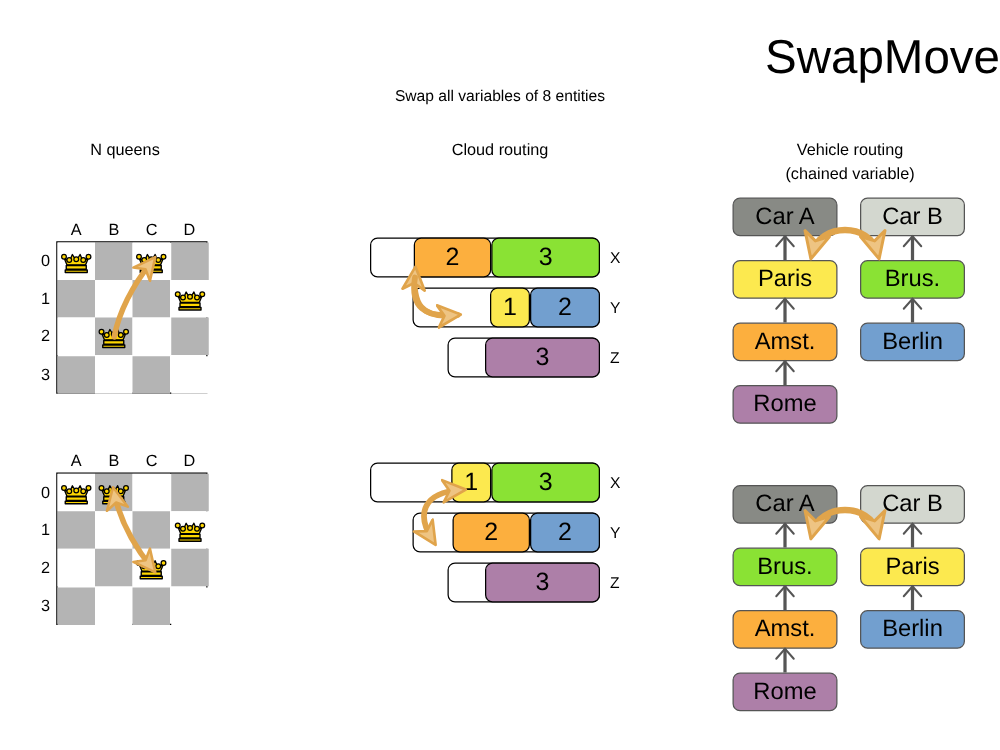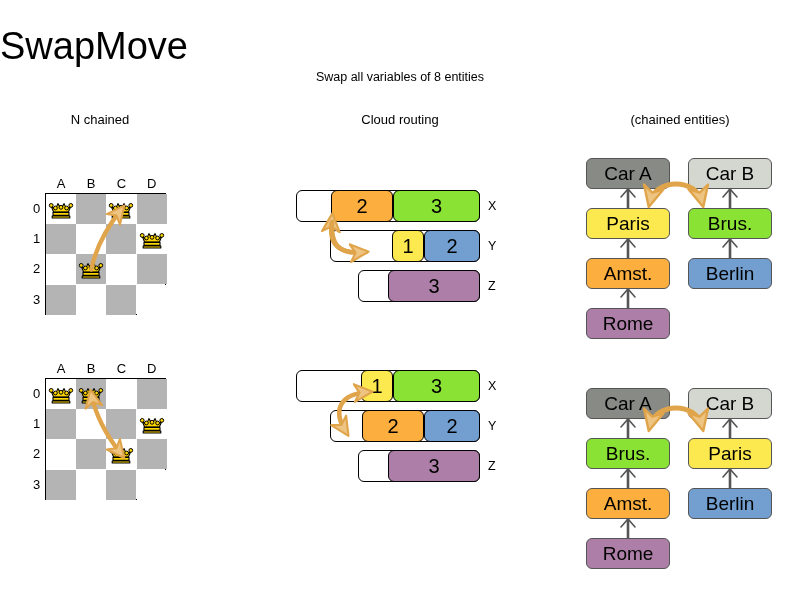--- a/index.html
+++ b/index.html
@@ -9,21 +9,21 @@
     background: #ffffff;
     font-family: "Liberation Sans", sans-serif;
     color: #000000;
     position: relative;
     overflow: hidden;
   }
 
   
   #title {
     position: absolute; left: 0; top: 24px; width: 800px;
-    text-align: left;
+    text-align: right;
     font-size: 38px; font-weight: normal; line-height: 44px;
     letter-spacing: 0px;
   }
   #subtitle {
     position: absolute; left: 0; top: 69px; width: 800px;
     text-align: center;
     font-size: 12.5px; line-height: 16px;
   }
 
   
@@ -120,24 +120,25 @@
   }
   .vrp-link { position: absolute; overflow: visible; }
   .vrp-swap { position: absolute; overflow: visible; }
 </style>
 </head>
 <body>
 
 <div id="title">SwapMove</div>
 <div id="subtitle">Swap all variables of 8 entities</div>
 
-<div class="col-heading" id="heading-nqueens">N chained</div>
+<div class="col-heading" id="heading-nqueens">N queens</div>
 <div class="col-heading" id="heading-cloud">Cloud routing</div>
 <div class="col-heading" id="heading-vrp">
-  <div>(chained entities)</div>
+  <div>Vehicle routing</div>
+  <div>(chained variable)</div>
 </div>
 
 <div class="board-block" id="board-top">
   <div class="board">
       <div class="cell light" style="left: 0px; top: 0px;"></div>
       <div class="cell dark" style="left: 30.2px; top: 0px;"></div>
       <div class="cell light" style="left: 60.4px; top: 0px;"></div>
       <div class="cell dark" style="left: 90.6px; top: 0px;"></div>
       <div class="cell dark" style="left: 0px; top: 30.2px;"></div>
       <div class="cell light" style="left: 30.2px; top: 30.2px;"></div>

